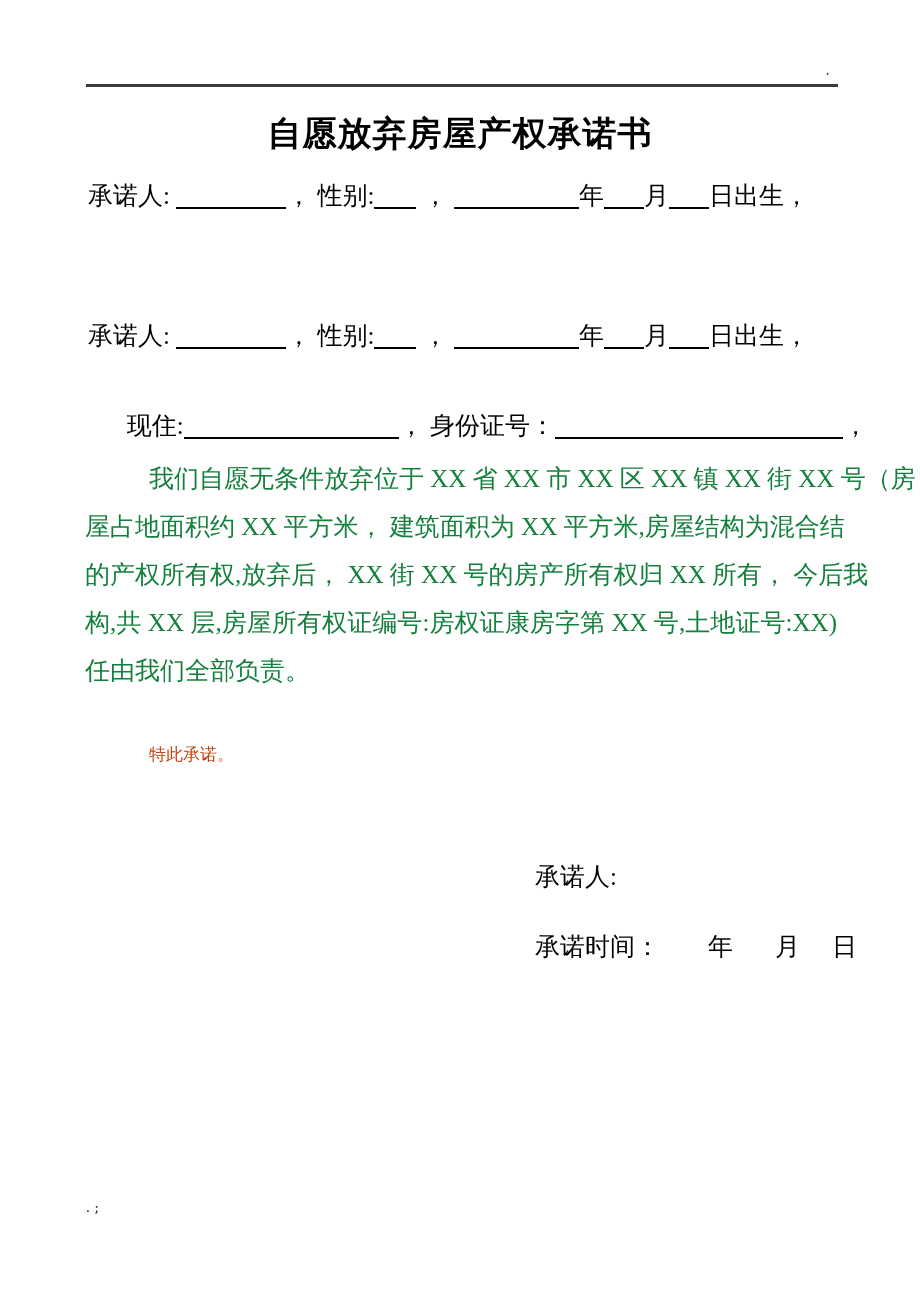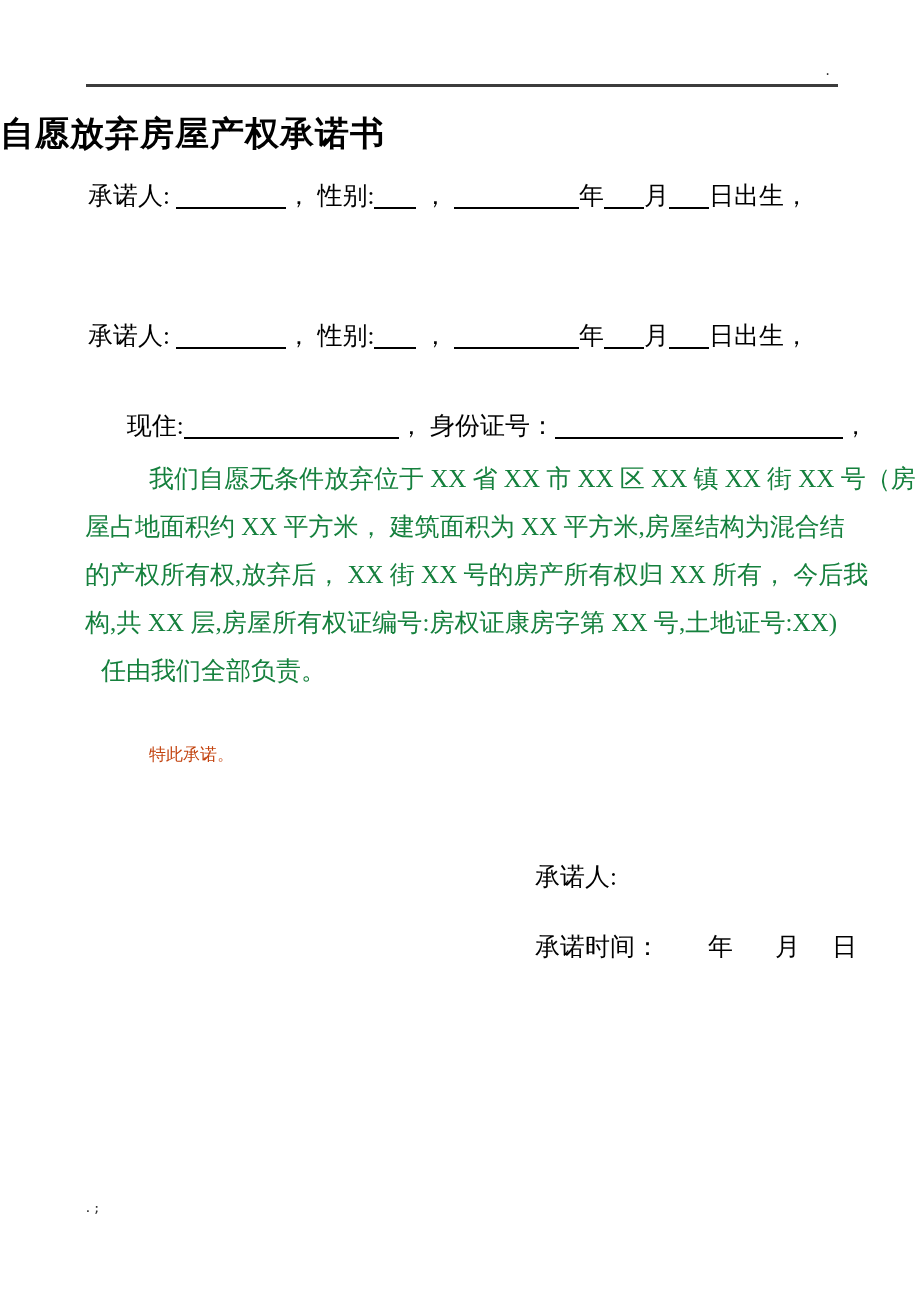--- a/index.html
+++ b/index.html
@@ -17,21 +17,21 @@
   }
   .tiny-mark{
     position:absolute;
     font-size:12px;color:#333;
     font-family:"DejaVu Sans Mono",monospace;
   }
   #top-right-mark{left:824px;top:64px;}
   #bottom-left-mark{left:84px;top:1200px;font-size:13px;letter-spacing:1px;}
   .doc-title{
     position:absolute;left:0;top:110px;width:920px;
-    text-align:left;
+    text-align:center;
     font-family:"Liberation Sans","DejaVu Sans",sans-serif;
     font-weight:bold;
     font-size:34px;line-height:46px;
     letter-spacing:1px;
     color:#000;
   }
   .form-line{
     position:absolute;left:88px;width:780px;
     font-size:25px;line-height:40px;height:40px;
     white-space:nowrap;color:#000;font-family:Liberation Serif, serif;
@@ -48,21 +48,21 @@
   }
   .body-block{
     position:absolute;left:85px;top:455px;width:752px;
     font-size:25px;color:#15803d;
   }
   .body-line{
     height:48px;line-height:48px;
     text-align:justify;text-align-last:justify;
     white-space:nowrap;
   }
-  .body-line.last{text-align:right;text-align-last:left;margin-left:16px;}
+  .body-line.last{text-align:right;text-align-last:left;}
   .body-line.indent{text-indent:64px;}
   .closing-line{
     position:absolute;left:149px;top:740px;
     font-size:17px;line-height:30px;color:#c2410c;
   }
   .sig-line{
     position:absolute;left:510px;
     font-size:25px;line-height:34px;color:#000;white-space:pre;
   }
   #sig-name{top:826px;}

